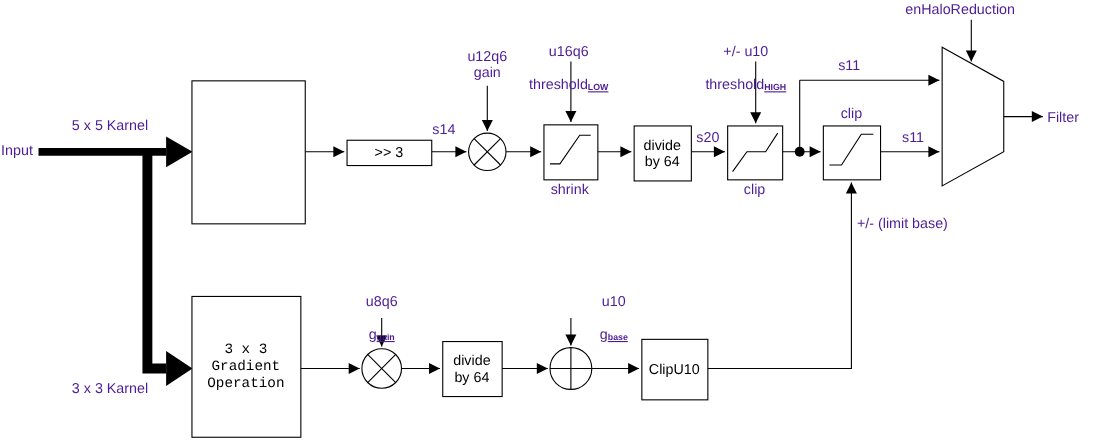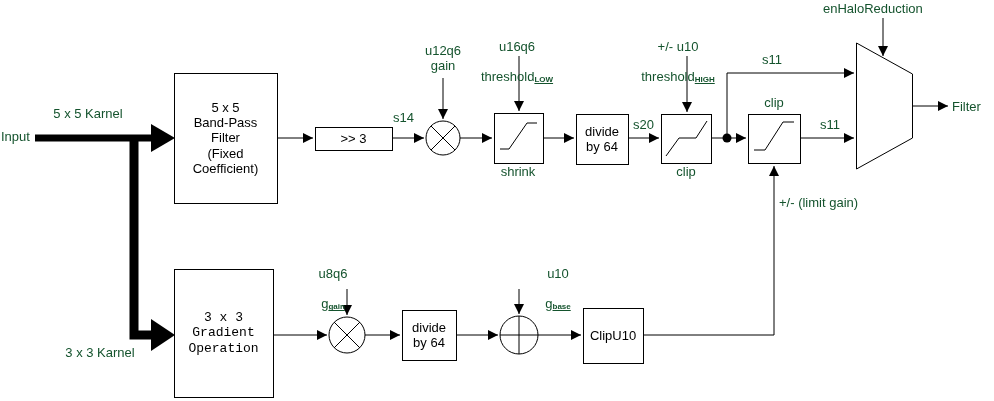--- a/index.html
+++ b/index.html
@@ -4,21 +4,21 @@
 <style>
   html,body { margin:0; padding:0; background:#ffffff; }
   #canvas {
     position:relative; width:994px; height:401px; background:#ffffff;
     font-family:"Liberation Sans", sans-serif; color:#000;
     overflow:hidden;
   }
   #wires { position:absolute; left:0; top:0; z-index:1; }
   .lbl {
     position:absolute; z-index:2;
-    font-size:13px; line-height:1.16; color:#14532d;
+    font-size:13px; line-height:1.16; color:#4c1d95;
     white-space:pre-line;
   }
   .ctr { text-align:center; transform:translateX(-50%); }
   .boxtext {
     position:absolute; z-index:2;
     display:flex; align-items:center; justify-content:center;
     text-align:center; font-size:13px; line-height:1.18;
     white-space:pre-line;
   }
   .sub {
@@ -91,62 +91,57 @@
     <line x1="334" y1="348" x2="360" y2="322" stroke="#000"></line>
 
     <circle cx="519" cy="335" r="19" fill="#fff" stroke="#000"></circle>
     <line x1="500" y1="335" x2="538" y2="335" stroke="#000"></line>
     <line x1="519" y1="316" x2="519" y2="354" stroke="#000"></line>
 
     <polygon points="856.5,43 912.5,74 912.5,138 856.5,169" fill="#fff" stroke="#000"></polygon>
   </svg>
 
   <div class="lbl" style="left:1px; top:129px;">Input</div>
-  <div class="lbl ctr" style="left:88px; top:106px;text-align:center;">5 x 5 Karnel</div>
+  <div class="lbl ctr" style="left:100px; top:106px;text-align:center;">5 x 5 Karnel</div>
   <div class="lbl ctr" style="left:100px; top:345px;">3 x 3 Karnel</div>
   <div class="lbl" style="left:393px; top:110px;">s14</div>
   <div class="lbl" style="left:633px; top:117px;">s20</div>
   <div class="lbl" style="left:762px; top:52px;">s11</div>
   <div class="lbl" style="left:820px; top:117px;">s11</div>
   <div class="lbl" style="left:823px; top:1px;">enHaloReduction</div>
   <div class="lbl" style="left:952px; top:99px;">Filter</div>
-  <div class="lbl" style="left:779px; top:195px;">+/- (limit gain)</div>
+  <div class="lbl" style="left:779px; top:195px;">+/- (limit base)</div>
 
   <div class="lbl ctr" style="left:443px; top:43px;">u12q6
 gain</div>
 
   <div class="lbl ctr" style="left:517px; top:24px;">
     <div>u16q6</div>
     <div><span>threshold</span><span class="sub">LOW</span></div>
   </div>
 
   <div class="lbl ctr" style="left:678px; top:24px;">
     <div>+/- u10</div>
     <div><span>threshold</span><span class="sub">HIGH</span></div>
   </div>
 
-  <div class="lbl ctr" style="left:333px; top:251px;">
+  <div class="lbl ctr" style="left:347px; top:251px;">
     <div>u8q6</div>
     <div><span>g</span><span class="sub">gain</span></div>
   </div>
 
   <div class="lbl ctr" style="left:518px; top:251px;margin-left:40px;">
     <div>u10</div>
     <div><span>g</span><span class="sub">base</span></div>
   </div>
 
   <div class="lbl ctr" style="left:518px; top:164px;">shrink</div>
   <div class="lbl ctr" style="left:686px; top:164px;">clip</div>
   <div class="lbl ctr" style="left:774px; top:95px;">clip</div>
 
-  <div class="boxtext" style="left:174px; top:73px; width:103px; height:130px;">5 x 5
-Band-Pass
-Filter
-(Fixed
-Coefficient)</div>
   <div class="boxtext" style="left:315px; top:127px; width:77px; height:23px;">&gt;&gt; 3</div>
   <div class="boxtext" style="left:576px; top:114px; width:52px; height:50px;">divide
 by 64</div>
   <div class="boxtext" style="left:174px; top:269px; width:99px; height:128px;font-family:Liberation Mono, monospace;">3 x 3
 Gradient
 Operation</div>
   <div class="boxtext" style="left:402px; top:310px; width:54px; height:50px;">divide
 by 64</div>
   <div class="boxtext" style="left:583px; top:308px; width:60px; height:55px;">ClipU10</div>
 

